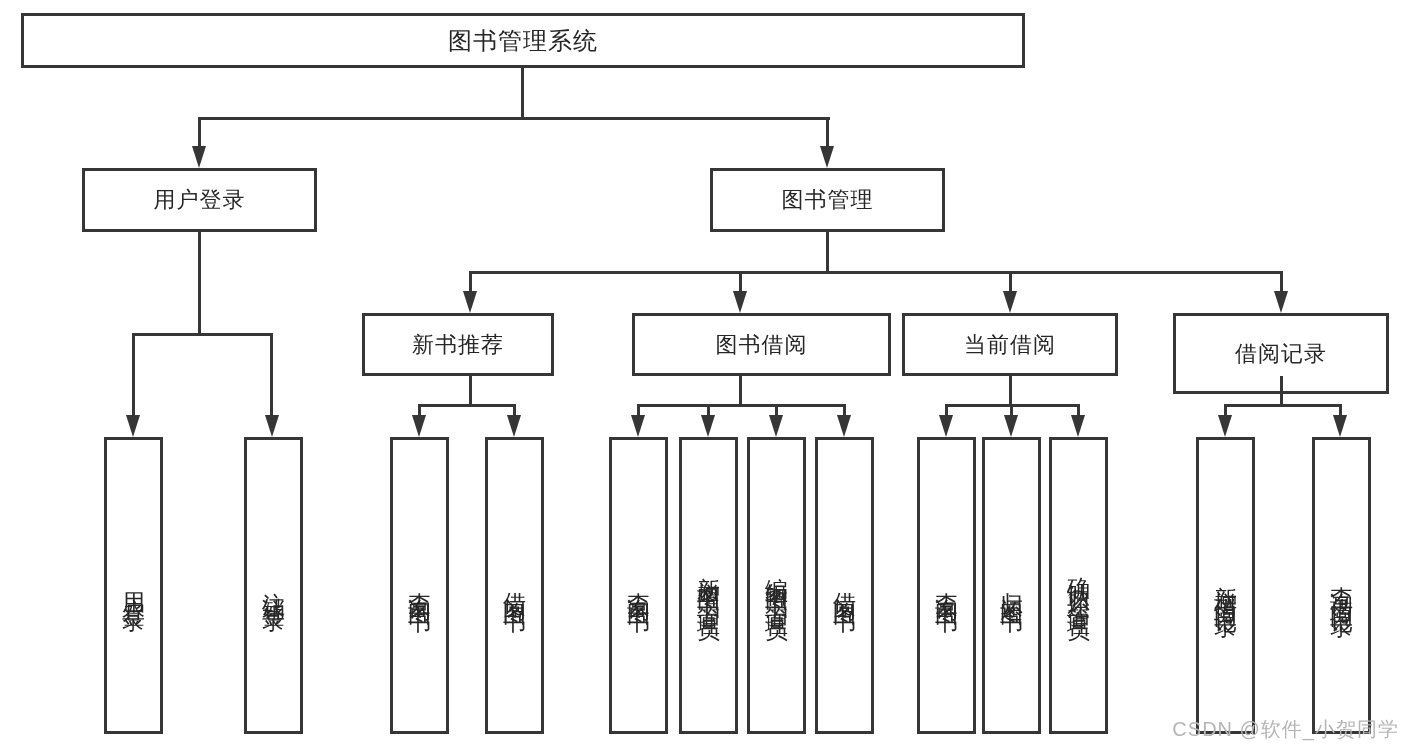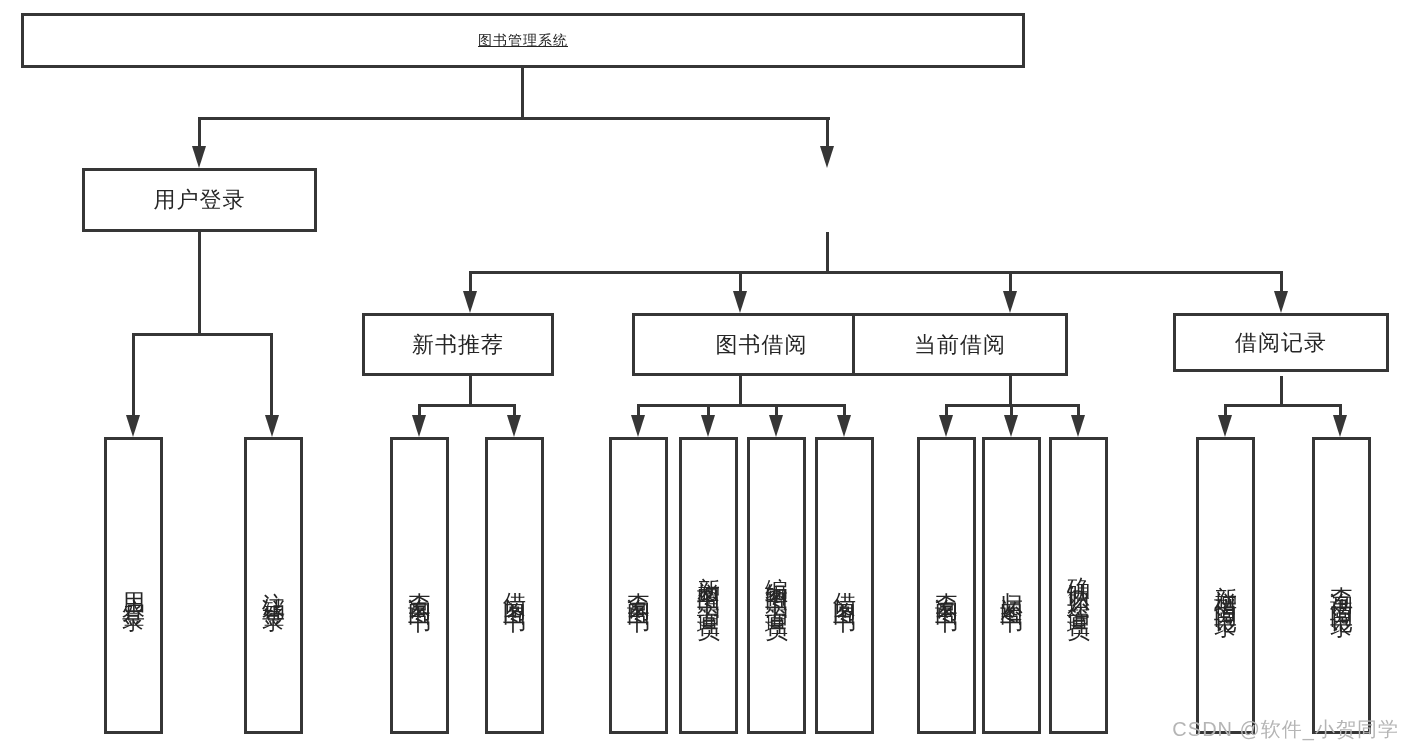--- a/index.html
+++ b/index.html
@@ -15,21 +15,21 @@
     position: absolute;
     border: 3px solid #363636;
     background: #ffffff;
     display: flex;
     align-items: center;
     justify-content: center;
     box-sizing: border-box;
     color: #262626;
   }
   .htext { font-size: 22px; letter-spacing: 1px; white-space: nowrap; color: #262626; }
-  .root .htext { font-size: 14px; text-decoration: underline; }
+  .root .htext { font-size: 24px; }
   .vtext {
     writing-mode: vertical-lr;
     text-orientation: mixed;
     font-size: 23px;
     letter-spacing: 6px;
     line-height: 1;
     color: #262626;
     white-space: nowrap;
   }
   .line { position: absolute; background: #363636; }
@@ -64,20 +64,23 @@
   <div class="line vline" style="left:521px; top:68px; height:50px;"></div>
   <div class="line hline" style="left:198px; top:117px; width:632px;"></div>
   <div class="line vline" style="left:198px; top:117px; height:31px;"></div>
   <div class="arrow" style="left:192px; top:146px;"></div>
   <div class="line vline" style="left:826px; top:117px; height:31px;"></div>
   <div class="arrow" style="left:820px; top:146px;"></div>
 
   <div class="box" style="left:82px; top:168px; width:235px; height:64px;">
     <span class="htext">用户登录</span>
   </div>
+  <div class="box" style="left:710px; top:168px; width:235px; height:64px;">
+    <span class="htext">图书管理</span>
+  </div>
 
   <div class="line vline" style="left:198px; top:232px; height:104px;"></div>
   <div class="line hline" style="left:132px; top:333px; width:141px;"></div>
   <div class="line vline" style="left:132px; top:333px; height:84px;"></div>
   <div class="arrow" style="left:126px; top:415px;"></div>
   <div class="line vline" style="left:270px; top:333px; height:84px;"></div>
   <div class="arrow" style="left:265px; top:415px;"></div>
 
   <div class="line vline" style="left:826px; top:232px; height:42px;"></div>
   <div class="line hline" style="left:469px; top:271px; width:814px;"></div>
@@ -89,24 +92,24 @@
   <div class="arrow" style="left:1003px; top:291px;"></div>
   <div class="line vline" style="left:1280px; top:271px; height:22px;"></div>
   <div class="arrow" style="left:1274px; top:291px;"></div>
 
   <div class="box" style="left:362px; top:313px; width:192px; height:63px;">
     <span class="htext">新书推荐</span>
   </div>
   <div class="box" style="left:632px; top:313px; width:259px; height:63px;">
     <span class="htext">图书借阅</span>
   </div>
-  <div class="box" style="left:852px; top:313px; width:216px; height:63px;">
+  <div class="box" style="left:902px; top:313px; width:216px; height:63px;">
     <span class="htext">当前借阅</span>
   </div>
-  <div class="box" style="left:1173px; top:313px; width:216px; height:59px;">
+  <div class="box" style="left:1173px; top:313px; width:216px; height:81px;">
     <span class="htext">借阅记录</span>
   </div>
 
   <div class="line vline" style="left:469px; top:376px; height:31px;"></div>
   <div class="line hline" style="left:418px; top:404px; width:98px;"></div>
   <div class="line vline" style="left:418px; top:404px; height:13px;"></div>
   <div class="arrow" style="left:412px; top:415px;"></div>
   <div class="line vline" style="left:513px; top:404px; height:13px;"></div>
   <div class="arrow" style="left:507px; top:415px;"></div>
 

